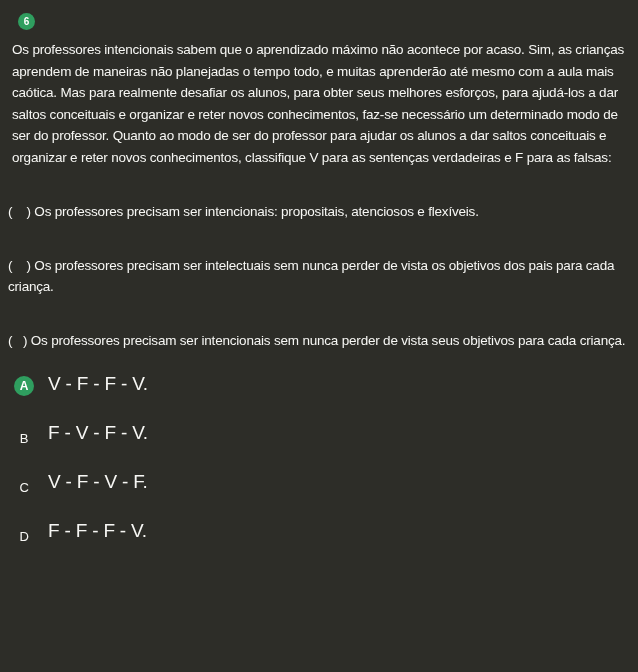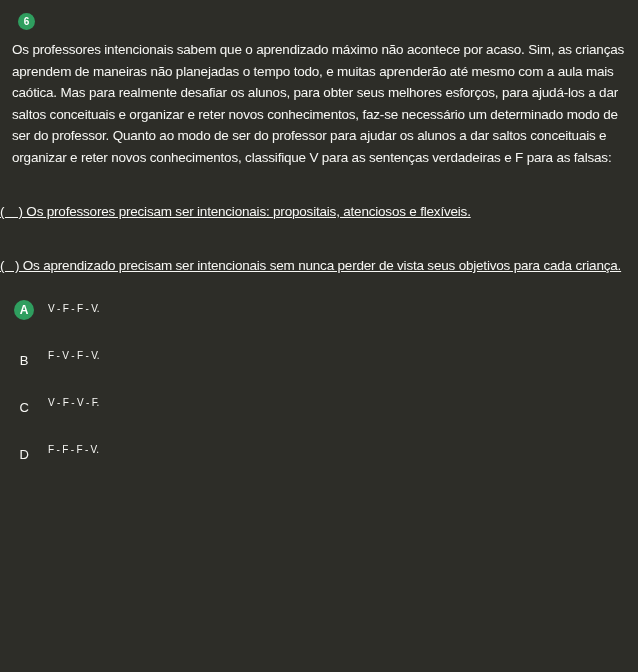--- a/index.html
+++ b/index.html
@@ -25,24 +25,23 @@
     justify-content: center;
     font-size: 10px;
     font-weight: bold;
     margin: 13px 0 9px 18px;
   }
   .q-text {
     margin: 0 10px 4px 12px;
     line-height: 21.5px;
   }
   .statement {
-    margin: 33px 10px 0 0;
+    margin: 33px 10px 0 8px;
     line-height: 21px;
     white-space: pre-wrap;
-    text-decoration: underline;
   }
   .instruction {
     margin: 33px 10px 0 12px;
     line-height: 21px;
   }
   .options { margin-top: 24px; }
   .option {
     display: flex;
     align-items: center;
     padding-left: 14px;
@@ -64,38 +63,39 @@
   }
   .option.selected .letter-badge {
     background: var(--accent-green, #2f9e5f);
     color: #ffffff;
     font-size: 12px;
     font-weight: bold;
     top: 0;
   }
   .option-text {
     margin-left: 14px;
-    font-size: 10px;
+    font-size: 19px;
     position: relative;
     top: -2px;
   }
 </style>
 </head>
 <body style="--background: #2d2d28; --text: #f7f7f4; --accent-green: #2f9e5f;">
 
 <main>
 
   <div class="q-badge">
     <span>6</span>
   </div>
 
   <p class="q-text">Os professores intencionais sabem que o aprendizado máximo não acontece por acaso. Sim, as crianças aprendem de maneiras não planejadas o tempo todo, e muitas aprenderão até mesmo com a aula mais caótica. Mas para realmente desafiar os alunos, para obter seus melhores esforços, para ajudá-los a dar saltos conceituais e organizar e reter novos conhecimentos, faz-se necessário um determinado modo de ser do professor. Quanto ao modo de ser do professor para ajudar os alunos a dar saltos conceituais e organizar e reter novos conhecimentos, classifique V para as sentenças verdadeiras e F para as falsas:</p>
 
   <p class="statement">(    ) Os professores precisam ser intencionais: propositais, atenciosos e flexíveis.</p>
-  <p class="statement">(   ) Os aprendizado precisam ser intencionais sem nunca perder de vista seus objetivos para cada criança.</p>
+  <p class="statement">(    ) Os professores precisam ser intelectuais sem nunca perder de vista os objetivos dos pais para cada criança.</p>
+  <p class="statement">(   ) Os professores precisam ser intencionais sem nunca perder de vista seus objetivos para cada criança.</p>
 
 
   <div class="options">
 
     <div class="option selected">
       <span class="letter-badge">A</span>
       <span class="option-text">V - F - F - V.</span>
     </div>
 
     <div class="option">

